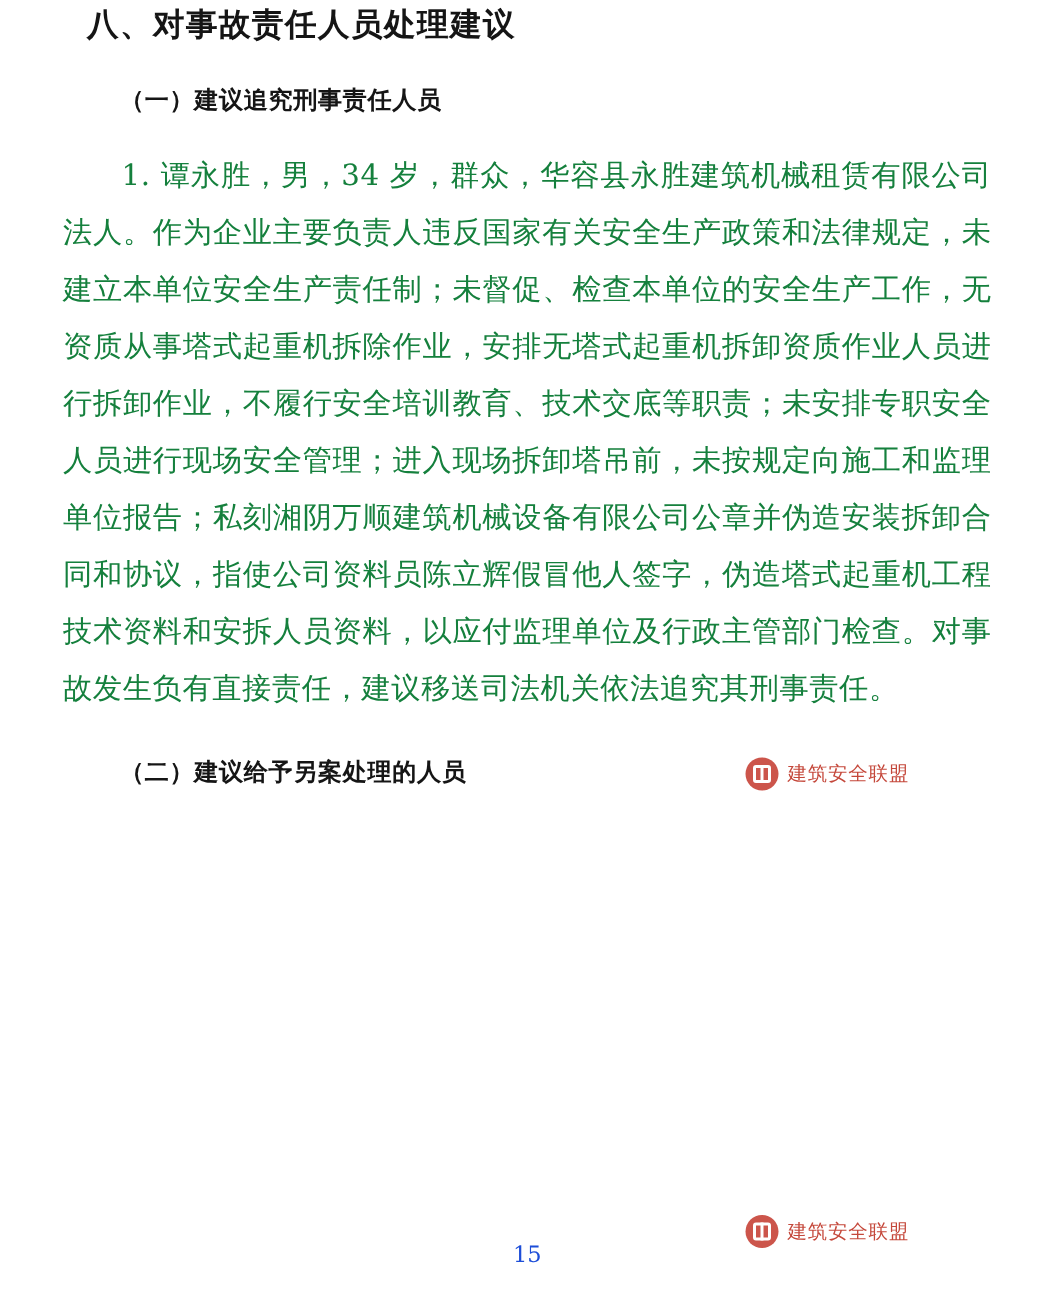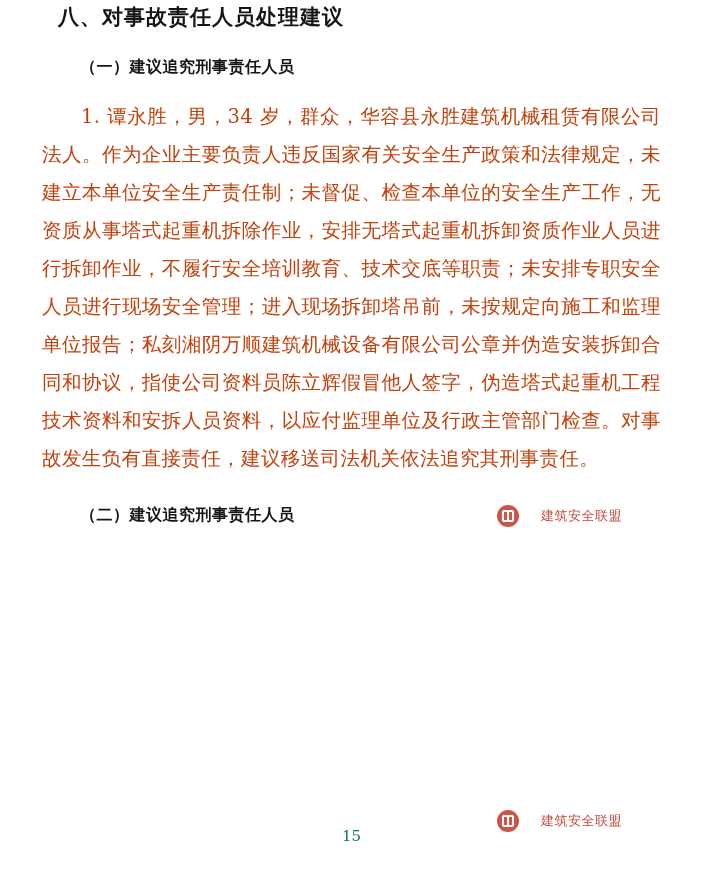--- a/index.html
+++ b/index.html
@@ -48,38 +48,38 @@
   .gap-3 { height: 22px; }
   .gap-4 { height: 18px; }
   p.body-par {
     margin: 0;
     font-size: 19.5px;
     line-height: 38px;
     text-align: justify;
     text-justify: inter-ideograph;
     text-indent: 39px;
     letter-spacing: 0.4px;
-    color: #c2410c;
+    color: #15803d;
   }
   .page-number {
     position: absolute;
     left: 0;
     right: 0;
     bottom: 24px;
     text-align: center;
     font-size: 15px;
-    color: #0f766e;
+    color: #1d4ed8;
     font-family: "DejaVu Serif", serif;
   }
   
   .wm {
     position: absolute;
     display: flex;
     align-items: center;
-    gap: 22px;
+    gap: 6px;
     opacity: 0.92;
     pointer-events: none;
   }
   .wm-logo {
     width: 22px;
     height: 22px;
     border-radius: 50%;
     background: #c8473c;
     position: relative;
     flex: 0 0 auto;
@@ -131,21 +131,21 @@
   <div class="gap-1"></div>
 
   <h2 class="h-sub">（一）建议追究刑事责任人员</h2>
 
   <div class="gap-2"></div>
 
   <p class="body-par">1. 谭永胜，男，34 岁，群众，华容县永胜建筑机械租赁有限公司法人。作为企业主要负责人违反国家有关安全生产政策和法律规定，未建立本单位安全生产责任制；未督促、检查本单位的安全生产工作，无资质从事塔式起重机拆除作业，安排无塔式起重机拆卸资质作业人员进行拆卸作业，不履行安全培训教育、技术交底等职责；未安排专职安全人员进行现场安全管理；进入现场拆卸塔吊前，未按规定向施工和监理单位报告；私刻湘阴万顺建筑机械设备有限公司公章并伪造安装拆卸合同和协议，指使公司资料员陈立辉假冒他人签字，伪造塔式起重机工程技术资料和安拆人员资料，以应付监理单位及行政主管部门检查。对事故发生负有直接责任，建议移送司法机关依法追究其刑事责任。</p>
 
   <div class="gap-3"></div>
 
-  <h2 class="h-sub">（二）建议追究刑事责任人员</h2>
+  <h2 class="h-sub">（二）建议给予另案处理的人员</h2>
 
   <div class="gap-4"></div>
 
 
   <div class="page-number">15</div>
 
   <div class="wm" id="wm1">
     <span class="wm-logo"></span>
     <span class="wm-text">建筑安全联盟</span>
   </div>

